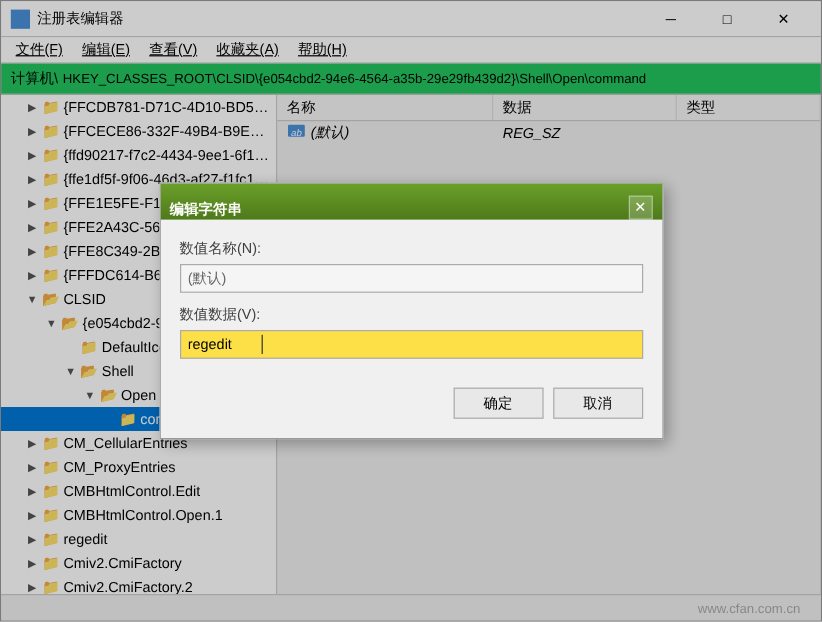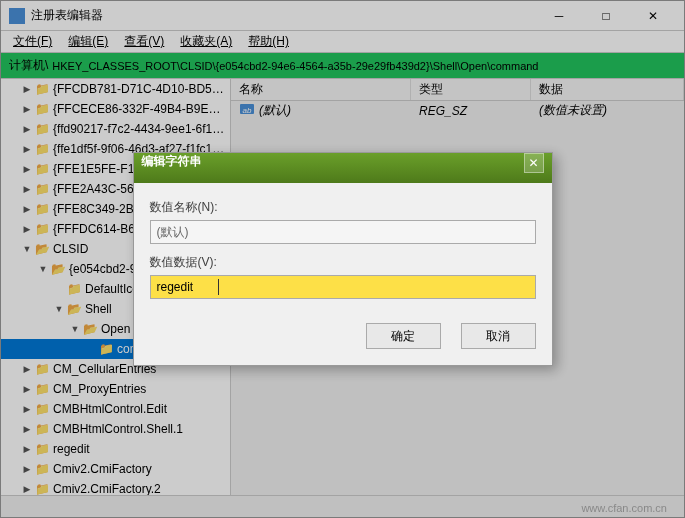--- a/index.html
+++ b/index.html
@@ -243,21 +243,21 @@
     .dialog {
       background: #f0f0f0;
       border: 1px solid #999;
       width: 420px;
       box-shadow: 4px 4px 12px rgba(0,0,0,0.3);
     }
     .dialog-title-bar {
       background: linear-gradient(to bottom, #6a9f2a, #4e7a1a);
       height: 30px;
       display: flex;
-      align-items: flex-start;
+      align-items: flex-end;
       padding: 0 8px;
       color: white;
     }
     .dialog-title-text {
       flex: 1;
       font-size: 12px;
       font-weight: bold;
     }
     .dialog-close-btn {
       width: 20px;
@@ -293,21 +293,21 @@
       outline: none;
     }
     .dialog-input.readonly {
       background: #f5f5f5;
       color: #666;
     }
 
     .dialog-buttons {
       display: flex;
       justify-content: flex-end;
-      gap: 20px;
+      gap: 8px;
       padding: 8px 16px 16px;
     }
     .dialog-btn {
       width: 75px;
       height: 26px;
       border: 1px solid #aaa;
       background: #e8e8e8;
       cursor: pointer;
       font-size: 12px;
       font-family: 'Microsoft YaHei', SimSun, Arial, sans-serif;
@@ -456,21 +456,21 @@
         <span class="tree-label">CM_ProxyEntries</span>
       </div>
       <div class="tree-item" style="padding-left:18px;">
         <span class="expand-btn">▶</span>
         <span class="folder-icon">📁</span>
         <span class="tree-label">CMBHtmlControl.Edit</span>
       </div>
       <div class="tree-item" style="padding-left:18px;">
         <span class="expand-btn">▶</span>
         <span class="folder-icon">📁</span>
-        <span class="tree-label">CMBHtmlControl.Shell.1</span>
+        <span class="tree-label">CMBHtmlControl.Open.1</span>
       </div>
       <div class="tree-item" style="padding-left:18px;">
         <span class="expand-btn">▶</span>
         <span class="folder-icon">📁</span>
         <span class="tree-label">regedit</span>
       </div>
       <div class="tree-item" style="padding-left:18px;">
         <span class="expand-btn">▶</span>
         <span class="folder-icon">📁</span>
         <span class="tree-label">Cmiv2.CmiFactory</span>
@@ -480,37 +480,36 @@
         <span class="folder-icon">📁</span>
         <span class="tree-label">Cmiv2.CmiFactory.2</span>
       </div>
 
     </div>
 
     <div class="right-panel">
 
       <div class="table-header">
         <div class="th th-name">名称</div>
+        <div class="th th-data">数据</div>
         <div class="th th-type">类型</div>
-        <div class="th th-data">数据</div>
       </div>
 
       <div class="table-body">
         <div class="table-row">
           <div class="td td-name">
             <span style="margin-right:4px;">
               <svg width="16" height="14" viewBox="0 0 16 14">
                 <rect x="1" y="2" width="14" height="10" fill="#4a90d9" rx="1"></rect>
                 <text x="8" y="11" text-anchor="middle" font-size="8" fill="white" font-family="Arial">ab</text>
               </svg>
             </span>
             <span>(默认)</span>
           </div>
           <div class="td td-type">REG_SZ</div>
-          <div class="td td-data">(数值未设置)</div>
         </div>
       </div>
     </div>
   </div>
 
   <div class="status-bar"></div>
 </div>
 
 <div class="overlay">
   <div class="dialog">

